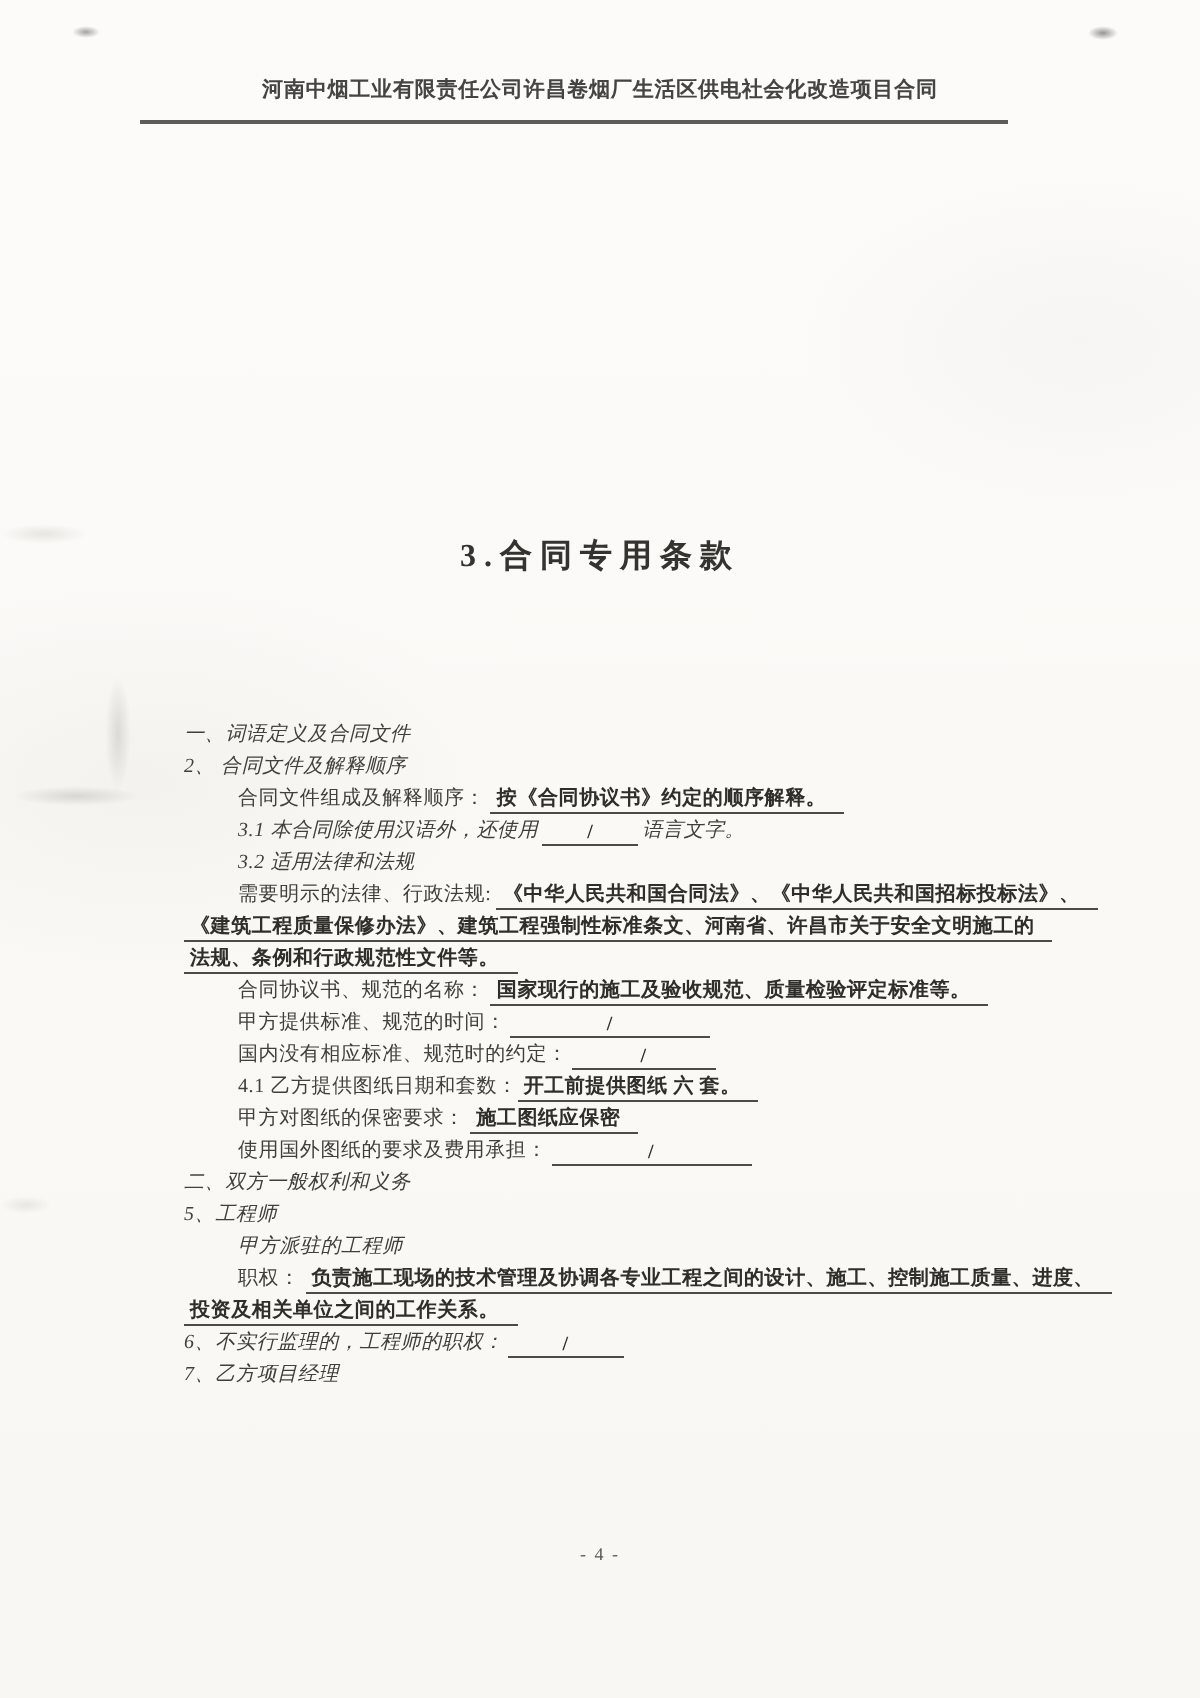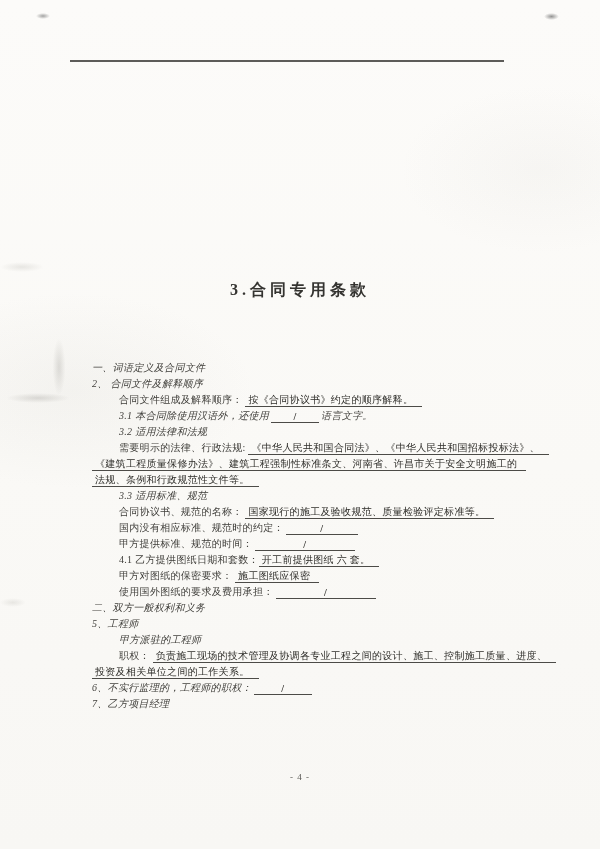--- a/index.html
+++ b/index.html
@@ -18,35 +18,35 @@
   .header-title{
     position:absolute;top:38px;left:0;width:600px;
     text-align:center;font-size:10.5px;letter-spacing:0.4px;
     font-weight:bold;color:#454441;
   }
   .header-rule{
     position:absolute;top:60px;left:70px;width:434px;height:2px;
     background:#5d5c59;
   }
   .section-title{
-    position:absolute;top:280px;left:0;width:600px;
+    position:absolute;top:268px;left:0;width:600px;
     text-align:center;font-size:16px;font-weight:bold;
     letter-spacing:4px;color:#343330;
   }
   .doc-body{
     position:absolute;top:360px;left:78px;width:460px;
   }
   .line{
     height:16px;line-height:15px;font-size:10px;
     white-space:nowrap;color:#403f3b;letter-spacing:0.3px;margin-left:14px;
   }
   .indent-1{padding-left:27px;}
   .heading{font-style:italic;}
   .fill{
-    font-weight:normal;font-style:normal;color:#2f2e2a;
+    font-weight:bold;font-style:normal;color:#2f2e2a;
     border-bottom:1.2px solid #4c4b47;
     padding:0 9px 1px 3px;
   }
   .blank{
     display:inline-block;vertical-align:bottom;height:13px;
     border-bottom:1.2px solid #4c4b47;
     text-align:center;font-weight:bold;font-style:normal;color:#2f2e2a;
     margin:0 2px;
   }
   .page-number{
@@ -71,37 +71,37 @@
 <body>
 
 <div class="page">
   <div class="smudge sm1"></div>
   <div class="smudge sm2"></div>
   <div class="smudge sm3"></div>
   <div class="smudge sm4"></div>
   <div class="smudge sm5"></div>
   <div class="smudge sm6"></div>
 
+  <div class="header-title">河南中烟工业有限责任公司许昌卷烟厂生活区供电社会化改造项目合同</div>
   <div class="header-rule"></div>
 
   <div class="section-title">3.合同专用条款</div>
 
   <div class="doc-body">
       <div class="line indent-0 heading"><span>一、词语定义及合同文件</span></div>
       <div class="line indent-0 heading"><span>2、 合同文件及解释顺序</span></div>
       <div class="line indent-1"><span>合同文件组成及解释顺序： </span><span class="fill">按《合同协议书》约定的顺序解释。</span></div>
       <div class="line indent-1 heading"><span>3.1 本合同除使用汉语外，还使用</span><span class="blank" style="width: 48px;">/</span><span>语言文字。</span></div>
       <div class="line indent-1 heading"><span>3.2 适用法律和法规</span></div>
       <div class="line indent-1"><span>需要明示的法律、行政法规: </span><span class="fill">《中华人民共和国合同法》、《中华人民共和国招标投标法》、</span></div>
       <div class="line indent-0"><span class="fill">《建筑工程质量保修办法》、建筑工程强制性标准条文、河南省、许昌市关于安全文明施工的</span></div>
       <div class="line indent-0"><span class="fill">法规、条例和行政规范性文件等。</span></div>
-      <div class="line indent-1 heading"><span>3.3 适用标准、规范</span></div>
       <div class="line indent-1"><span>合同协议书、规范的名称： </span><span class="fill">国家现行的施工及验收规范、质量检验评定标准等。</span></div>
+      <div class="line indent-1"><span>甲方提供标准、规范的时间：</span><span class="blank" style="width: 100px;">/</span></div>
       <div class="line indent-1"><span>国内没有相应标准、规范时的约定：</span><span class="blank" style="width: 72px;">/</span></div>
-      <div class="line indent-1"><span>甲方提供标准、规范的时间：</span><span class="blank" style="width: 100px;">/</span></div>
       <div class="line indent-1"><span>4.1 乙方提供图纸日期和套数：</span><span class="fill">开工前提供图纸 六 套。</span></div>
       <div class="line indent-1"><span>甲方对图纸的保密要求： </span><span class="fill">施工图纸应保密</span></div>
       <div class="line indent-1"><span>使用国外图纸的要求及费用承担：</span><span class="blank" style="width: 100px;">/</span></div>
       <div class="line indent-0 heading"><span>二、双方一般权利和义务</span></div>
       <div class="line indent-0 heading"><span>5、工程师</span></div>
       <div class="line indent-1 heading"><span>甲方派驻的工程师</span></div>
       <div class="line indent-1"><span>职权： </span><span class="fill">负责施工现场的技术管理及协调各专业工程之间的设计、施工、控制施工质量、进度、</span></div>
       <div class="line indent-0"><span class="fill">投资及相关单位之间的工作关系。</span></div>
       <div class="line indent-0 heading"><span>6、不实行监理的，工程师的职权：</span><span class="blank" style="width: 58px;">/</span></div>
       <div class="line indent-0 heading"><span>7、乙方项目经理</span></div>

